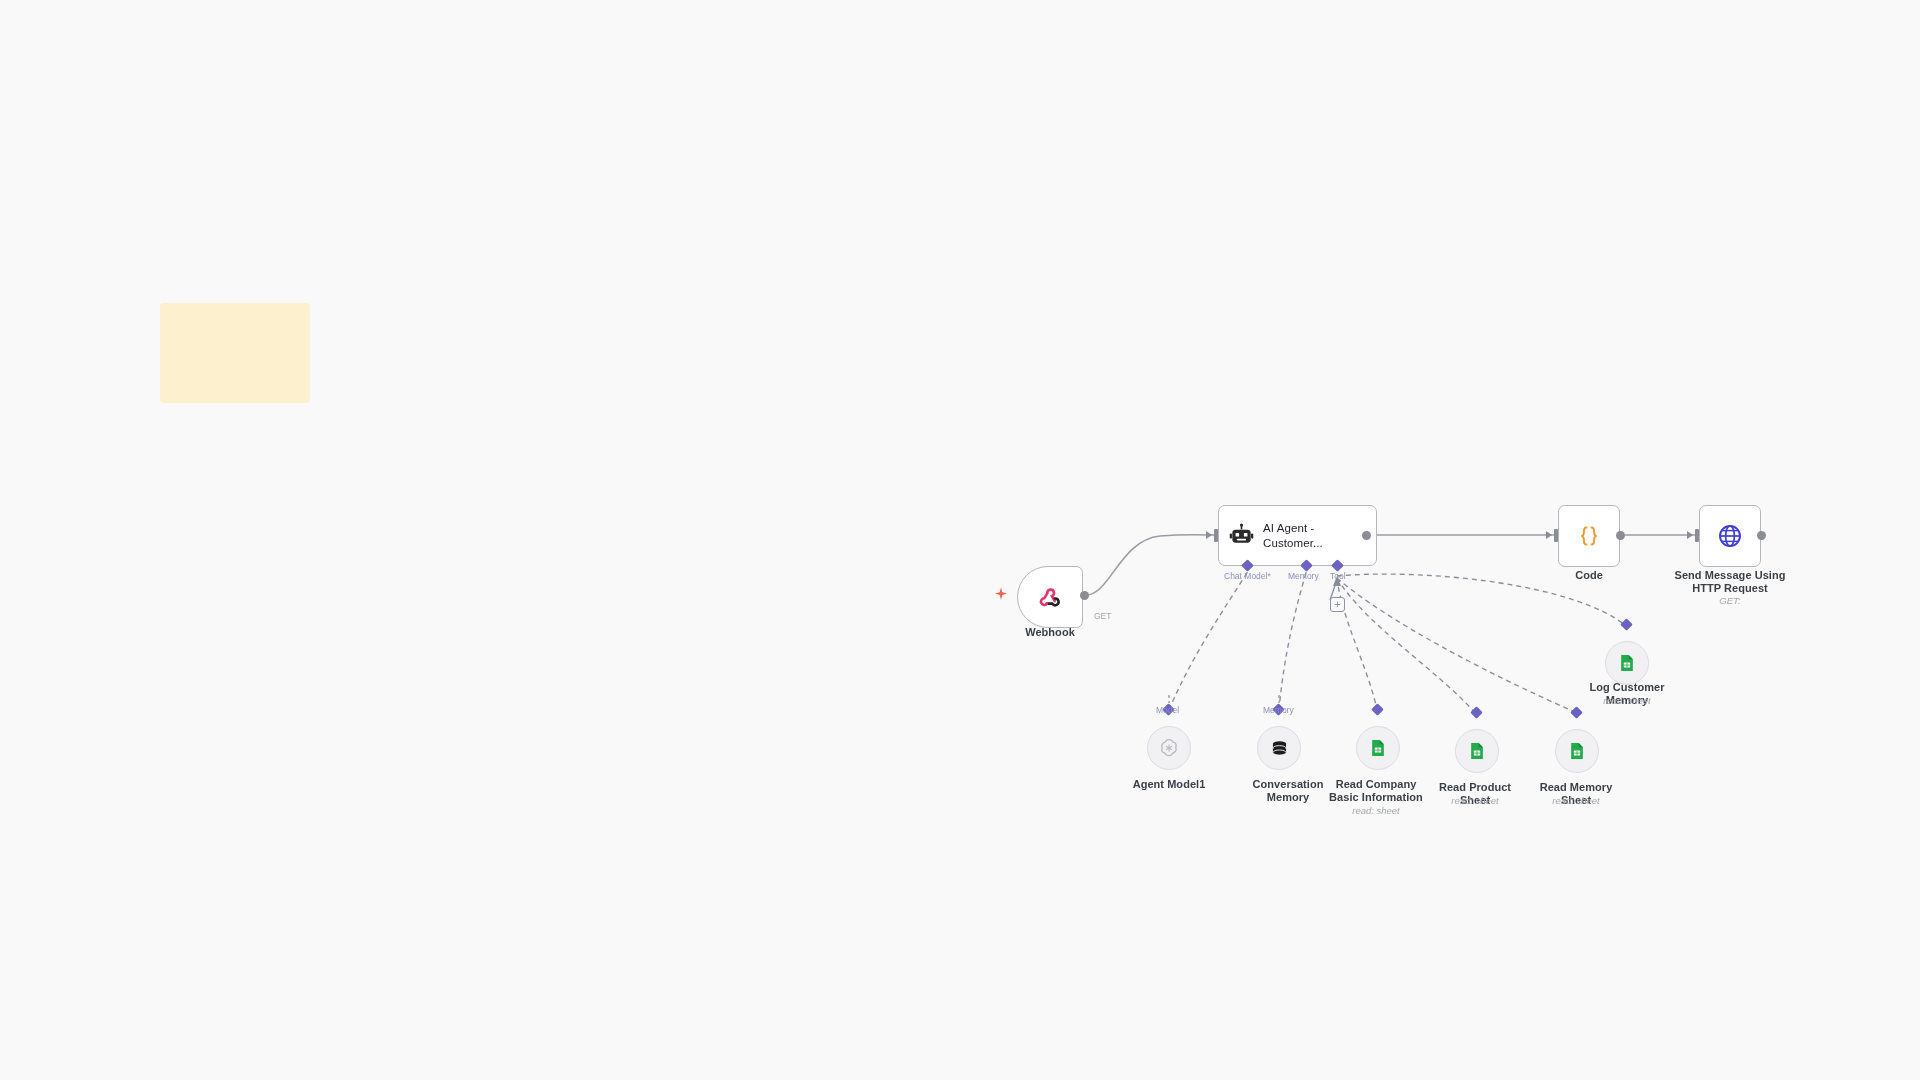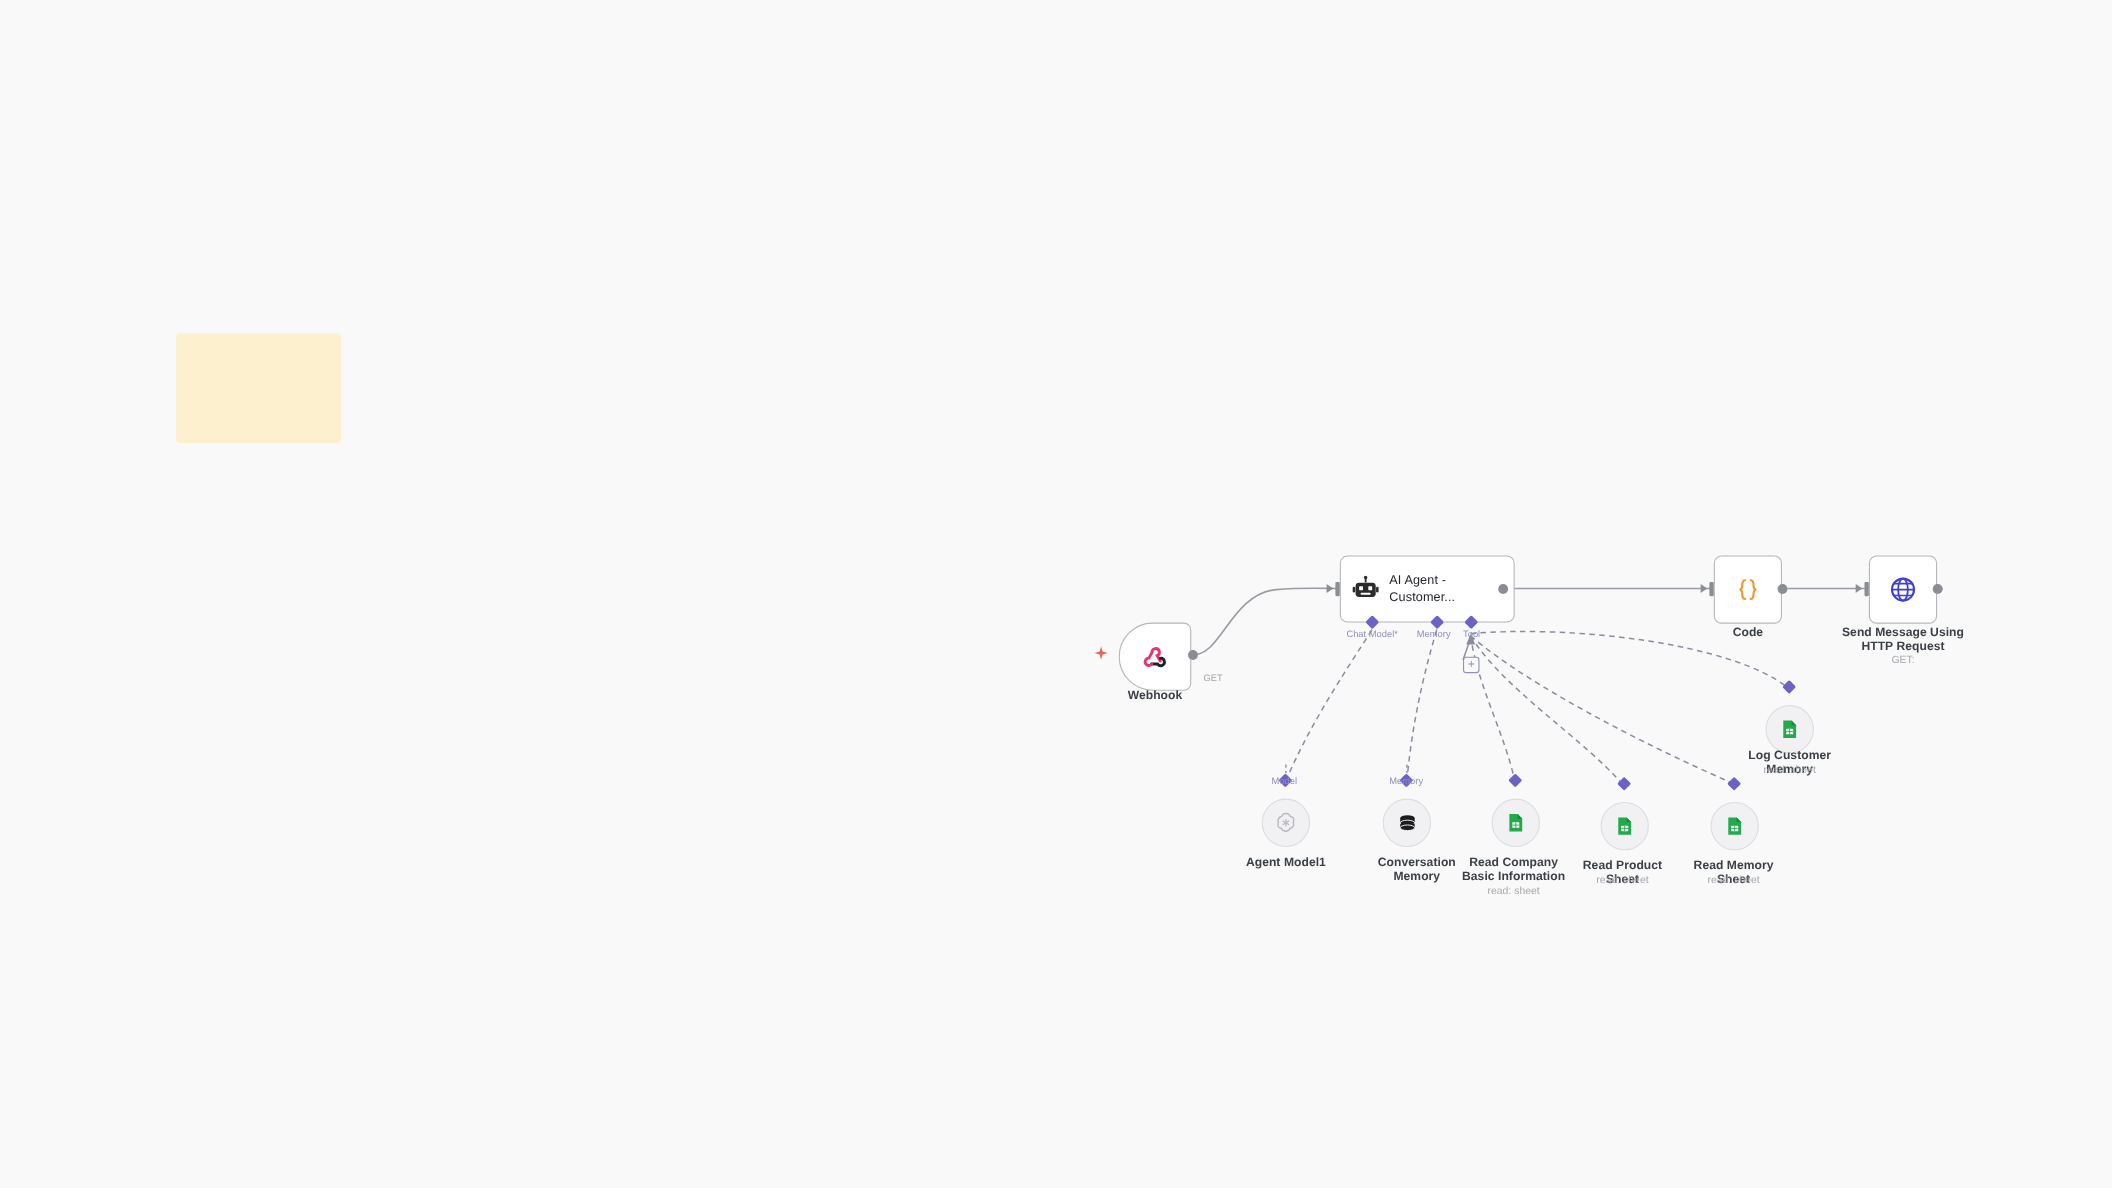--- a/index.html
+++ b/index.html
@@ -37,21 +37,21 @@
   }
 
   
   .cap {
     position:absolute; text-align:center;
     font-size:11px; font-weight:700; color:#3b3f46;
     line-height:1.22; letter-spacing:.05px;
   }
   .sub {
     position:absolute; text-align:center;
-    font-size:9.5px; color:#a6a8ad; line-height:1.2;
+    font-size:9.5px; color:#a6a8ad; line-height:1.2;font-style:italic;
   }
 
   
   .subnode {
     position:absolute; width:44px; height:44px; border-radius:50%;
     background:#f1f1f4; border:1.3px solid #dcdce2;
     display:flex; align-items:center; justify-content:center;
   }
 
   

